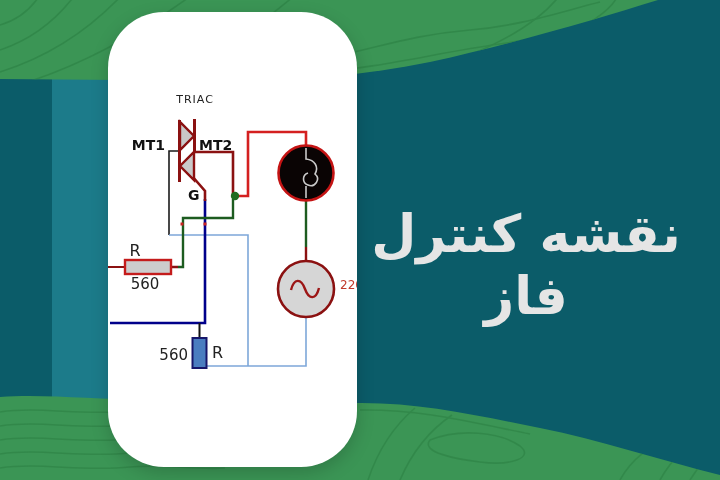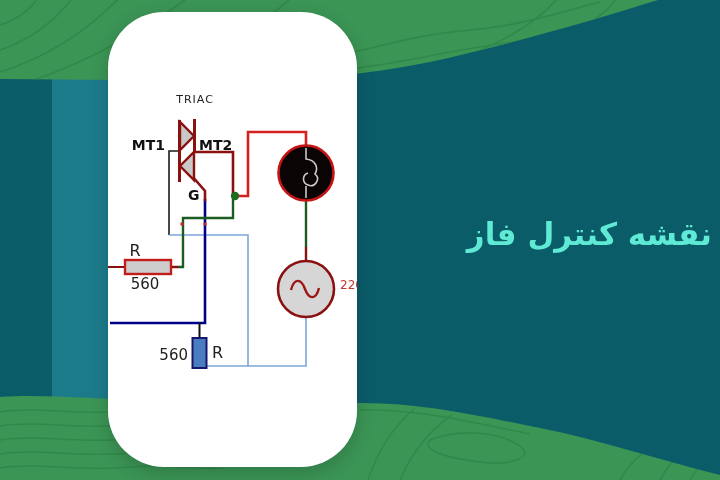--- a/index.html
+++ b/index.html
@@ -23,22 +23,22 @@
   
   .card {
     position:absolute; left:68px; top:12px; width:249px; height:455px;
     background:#ffffff; border-radius:56px; overflow:hidden;
     box-shadow:0 6px 18px rgba(0,0,0,0.18);
     margin-left:40px;
   }
 
   .title {
     position:absolute; left:340px; top:203px; width:372px; height:62px;
-    color:#5eead4; font-size:31px; font-weight:bold;
-    direction:rtl; line-height:62px;
+    color:#e5e5e5; font-size:52px; font-weight:bold;
+    direction:rtl; text-align:center; line-height:62px;
     letter-spacing:0.5px;
   }
 
   svg text { font-family:"DejaVu Sans","Liberation Sans",sans-serif; }
 </style>
 </head>
 <body>
 
 <div class="stage">
 

